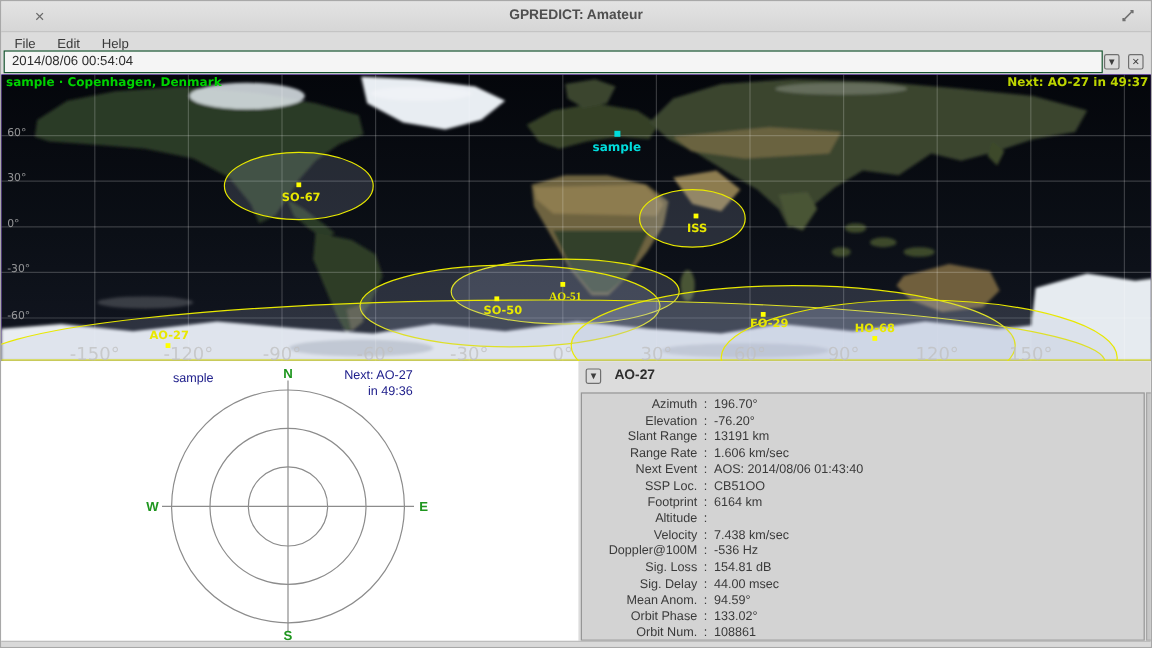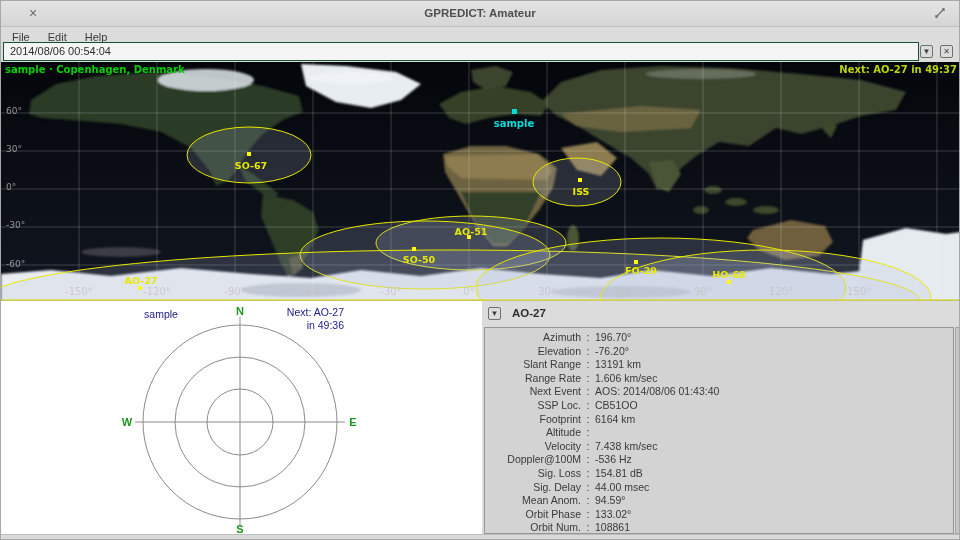--- a/index.html
+++ b/index.html
@@ -35,21 +35,21 @@
   .map-status{position:absolute;top:2px;font-size:10px;font-weight:bold;
     font-family:"DejaVu Sans",sans-serif;}
   .sat-marker{position:absolute;width:4px;height:4px;background:#ffff00;}
   .sat-label{position:absolute;transform:translate(-50%,-50%);white-space:nowrap;
     font-family:"DejaVu Sans",sans-serif;font-size:9.5px;font-weight:bold;color:#e8e800;}
   .qth-marker{position:absolute;width:5px;height:5px;background:#00dcdc;}
   .qth-label{position:absolute;transform:translate(-50%,-50%);white-space:nowrap;
     font-family:"DejaVu Sans",sans-serif;font-size:10px;font-weight:bold;color:#00dcdc;}
   .lat-label{position:absolute;font-size:9px;color:#c0c0c0;opacity:.75;
     font-family:"DejaVu Sans",sans-serif;}
-  .lon-label{position:absolute;transform:translateX(-50%);font-size:10px;
+  .lon-label{position:absolute;transform:translateX(-50%);font-size:15px;
     color:#c0c0c0;opacity:.75;font-family:"DejaVu Sans",sans-serif;}
   
   #bottom{position:absolute;left:0;top:300px;width:960px;height:233px;background:#fff;}
   #polar-panel{position:absolute;left:0;top:0;width:481px;height:233px;background:#ffffff;}
   #data-panel{position:absolute;left:481px;top:0;width:479px;height:233px;background:#dcdcdc;}
   #panel-header{position:absolute;left:0;top:0;width:100%;height:26px;}
   #panel-toggle{left:6px;top:6px;position:absolute;}
   #panel-title{position:absolute;left:30px;top:6px;font-size:11.5px;font-weight:bold;color:#2e2e2e;}
   #panel-box{position:absolute;left:2px;top:26px;width:470px;height:207px;
     border:1px solid #969696;background:#d3d3d3;overflow:hidden;}
@@ -176,21 +176,21 @@
       <line x1="0" y1="238" x2="960" y2="238" stroke="#e8e800" stroke-width="1"></line>
     </svg>
     <div id="map-overlay">
       <div class="map-status" style="left:4px;color:#00d200">sample · Copenhagen, Denmark</div>
       <div class="map-status" style="right:4px;color:#bcd400">Next: AO-27 in 49:37</div>
     <div class="sat-marker" style="left: 246px; top: 90px;"></div>
         <div class="sat-label" style="left: 250px; top: 103px;">SO-67</div>
         <div class="sat-marker" style="left: 577px; top: 116px;"></div>
         <div class="sat-label" style="left: 580px; top: 129px; text-align: right;">ISS</div>
         <div class="sat-marker" style="left: 466px; top: 173px;"></div>
-        <div class="sat-label" style="left: 470px; top: 169px;">AO-51</div>
+        <div class="sat-label" style="left: 470px; top: 186px; font-family: Liberation Serif, serif;">AO-51</div>
         <div class="sat-marker" style="left: 411px; top: 185px;"></div>
         <div class="sat-label" style="left: 418px; top: 197px;">SO-50</div>
         <div class="sat-marker" style="left: 137px; top: 224px;"></div>
         <div class="sat-label" style="left: 140px; top: 218px;">AO-27</div>
         <div class="sat-marker" style="left: 633px; top: 198px;"></div>
         <div class="sat-label" style="left: 640px; top: 208px;">FO-29</div>
         <div class="sat-marker" style="left: 726px; top: 218px;"></div>
         <div class="sat-label" style="left: 728px; top: 212px;">HO-68</div>
         <div class="qth-marker" style="left: 511px; top: 47px;"></div>
         <div class="qth-label" style="left: 513px; top: 61px;">sample</div>

